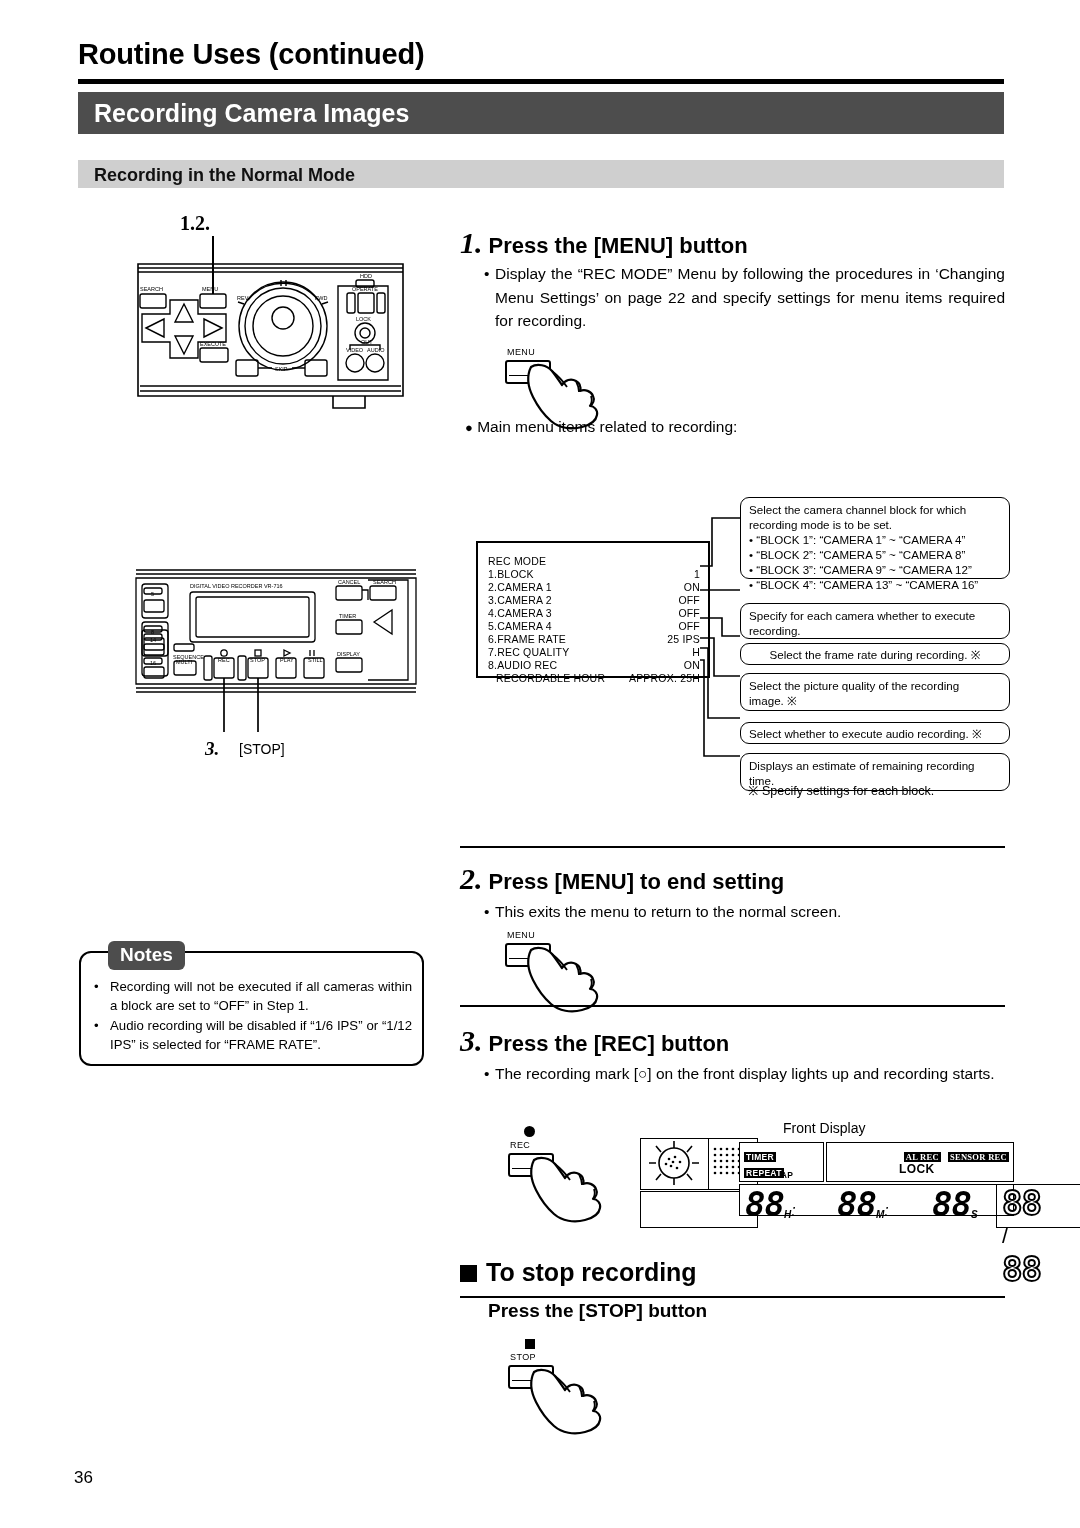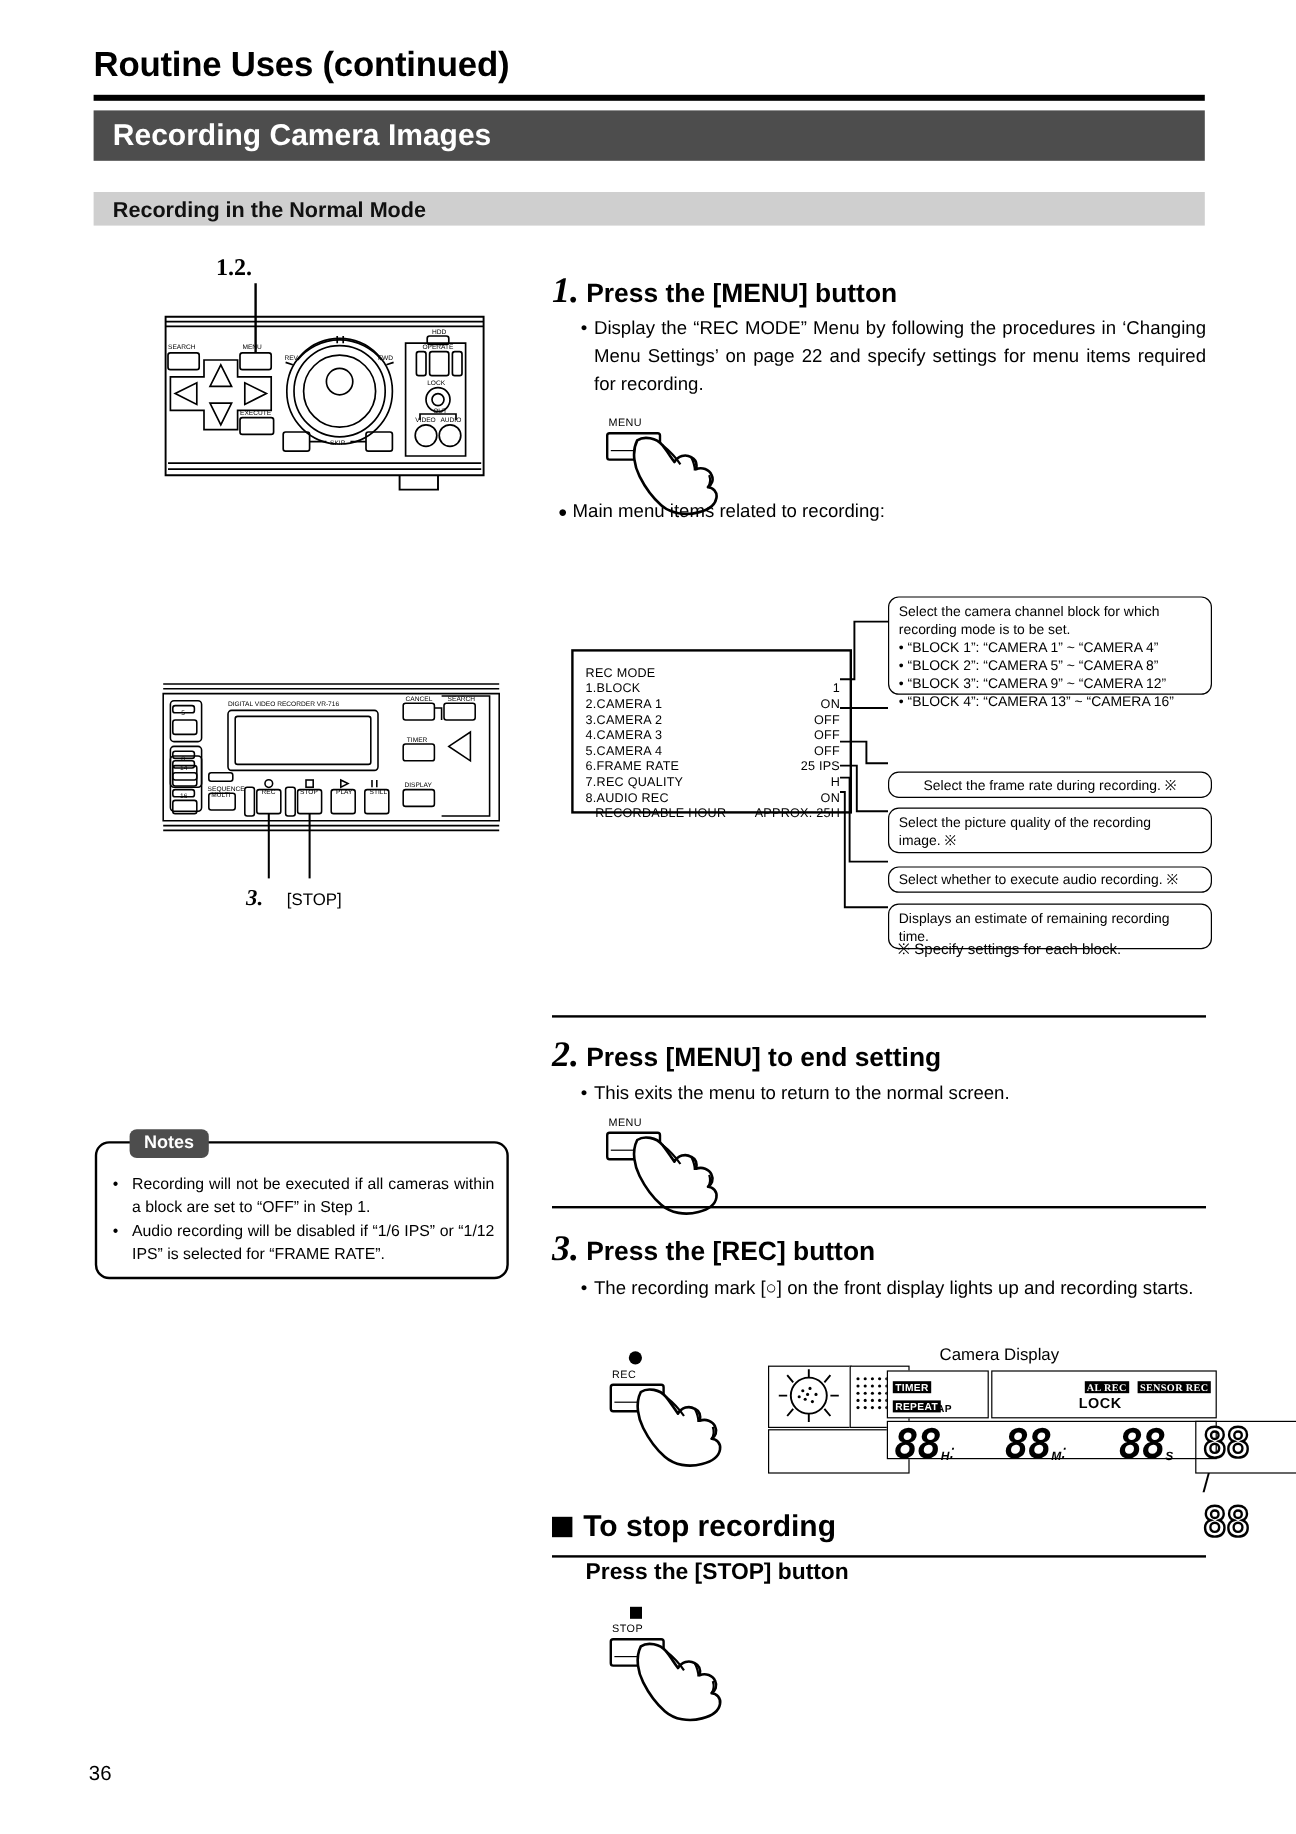--- a/index.html
+++ b/index.html
@@ -183,21 +183,21 @@
     border-radius: 12px;
     background: #fff;
     box-sizing: border-box;
   }
   #notes-tab {
     position: absolute;
     left: 108px;
     top: 941px;
     background: #4d4d4d;
     color: #fff;
-    font-size: 15px;
+    font-size: 19px;
     font-weight: bold;
     padding: 3px 12px 4px 12px;
     border-radius: 6px;
   }
   .note-item {
     position: absolute;
     font-size: 13.2px;
     line-height: 1.45;
     text-align: justify;
   }
@@ -423,20 +423,24 @@
 
   <div class="callout" style="left:740px;top:477px;width:270px;height:82px;">
     <div>Select the camera channel block for which</div>
     <div>recording mode is to be set.</div>
     <div>• “BLOCK 1”: “CAMERA 1” ~ “CAMERA 4”</div>
     <div>• “BLOCK 2”: “CAMERA 5” ~ “CAMERA 8”</div>
     <div>• “BLOCK 3”: “CAMERA 9” ~ “CAMERA 12”</div>
     <div>• “BLOCK 4”: “CAMERA 13” ~ “CAMERA 16”</div>
   </div>
 
+  <div class="callout" style="left:740px;top:583px;width:270px;height:36px;">
+    <div>Specify for each camera whether to execute</div>
+    <div>recording.</div>
+  </div>
 
   <div class="callout" style="left:740px;top:623px;width:270px;height:22px;padding-top:3px;text-align:center;">
     <div>Select the frame rate during recording. ※</div>
   </div>
 
   <div class="callout" style="left:740px;top:653px;width:270px;height:38px;">
     <div>Select the picture quality of the recording</div>
     <div>image. ※</div>
   </div>
 
@@ -572,21 +576,21 @@
     <svg class="hand" width="86" height="72" viewBox="0 0 86 72">
       <path d="M8,6 C14,2 24,4 29,10 C33,15 36,20 39,24 C42,19 48,17 53,20 C57,22 58,26 57,30
                C62,28 68,30 70,35 C72,39 70,43 67,45 C71,45 75,49 74,54 C73,60 67,64 59,66
                C48,69 36,67 28,60 C20,53 14,44 10,36 C6,28 3,16 8,6 Z" fill="#fff" stroke="#000" stroke-width="2.2" stroke-linejoin="round"></path>
       <path d="M29,10 C34,14 40,20 44,26" fill="none" stroke="#000" stroke-width="1.8"></path>
       <path d="M53,20 C55,24 56,28 56,31" fill="none" stroke="#000" stroke-width="1.8"></path>
       <path d="M68,35 C69,38 69,42 67,45" fill="none" stroke="#000" stroke-width="1.8"></path>
     </svg>
   </div>
 
-  <div style="position:absolute;left:783px;top:1120px;font-size:14px;">Camera Display</div>
+  <div style="position:absolute;left:783px;top:1120px;font-size:14px;">Front Display</div>
 
   <div id="front-display-wrap">
 
     <div class="fd-cell" style="left:0px;top:0px;width:70px;height:52px;">
       <svg width="66" height="48" viewBox="0 0 66 48">
         <g stroke="#000" stroke-width="1.6" fill="none">
           <circle cx="33" cy="24" r="15"></circle>
           <path d="M33,2 L33,9 M33,39 L33,46 M8,24 L15,24 M51,24 L58,24"></path>
           <path d="M15,7 L20,13 M51,7 L46,13 M15,41 L20,35 M51,41 L46,35"></path>
         </g>

